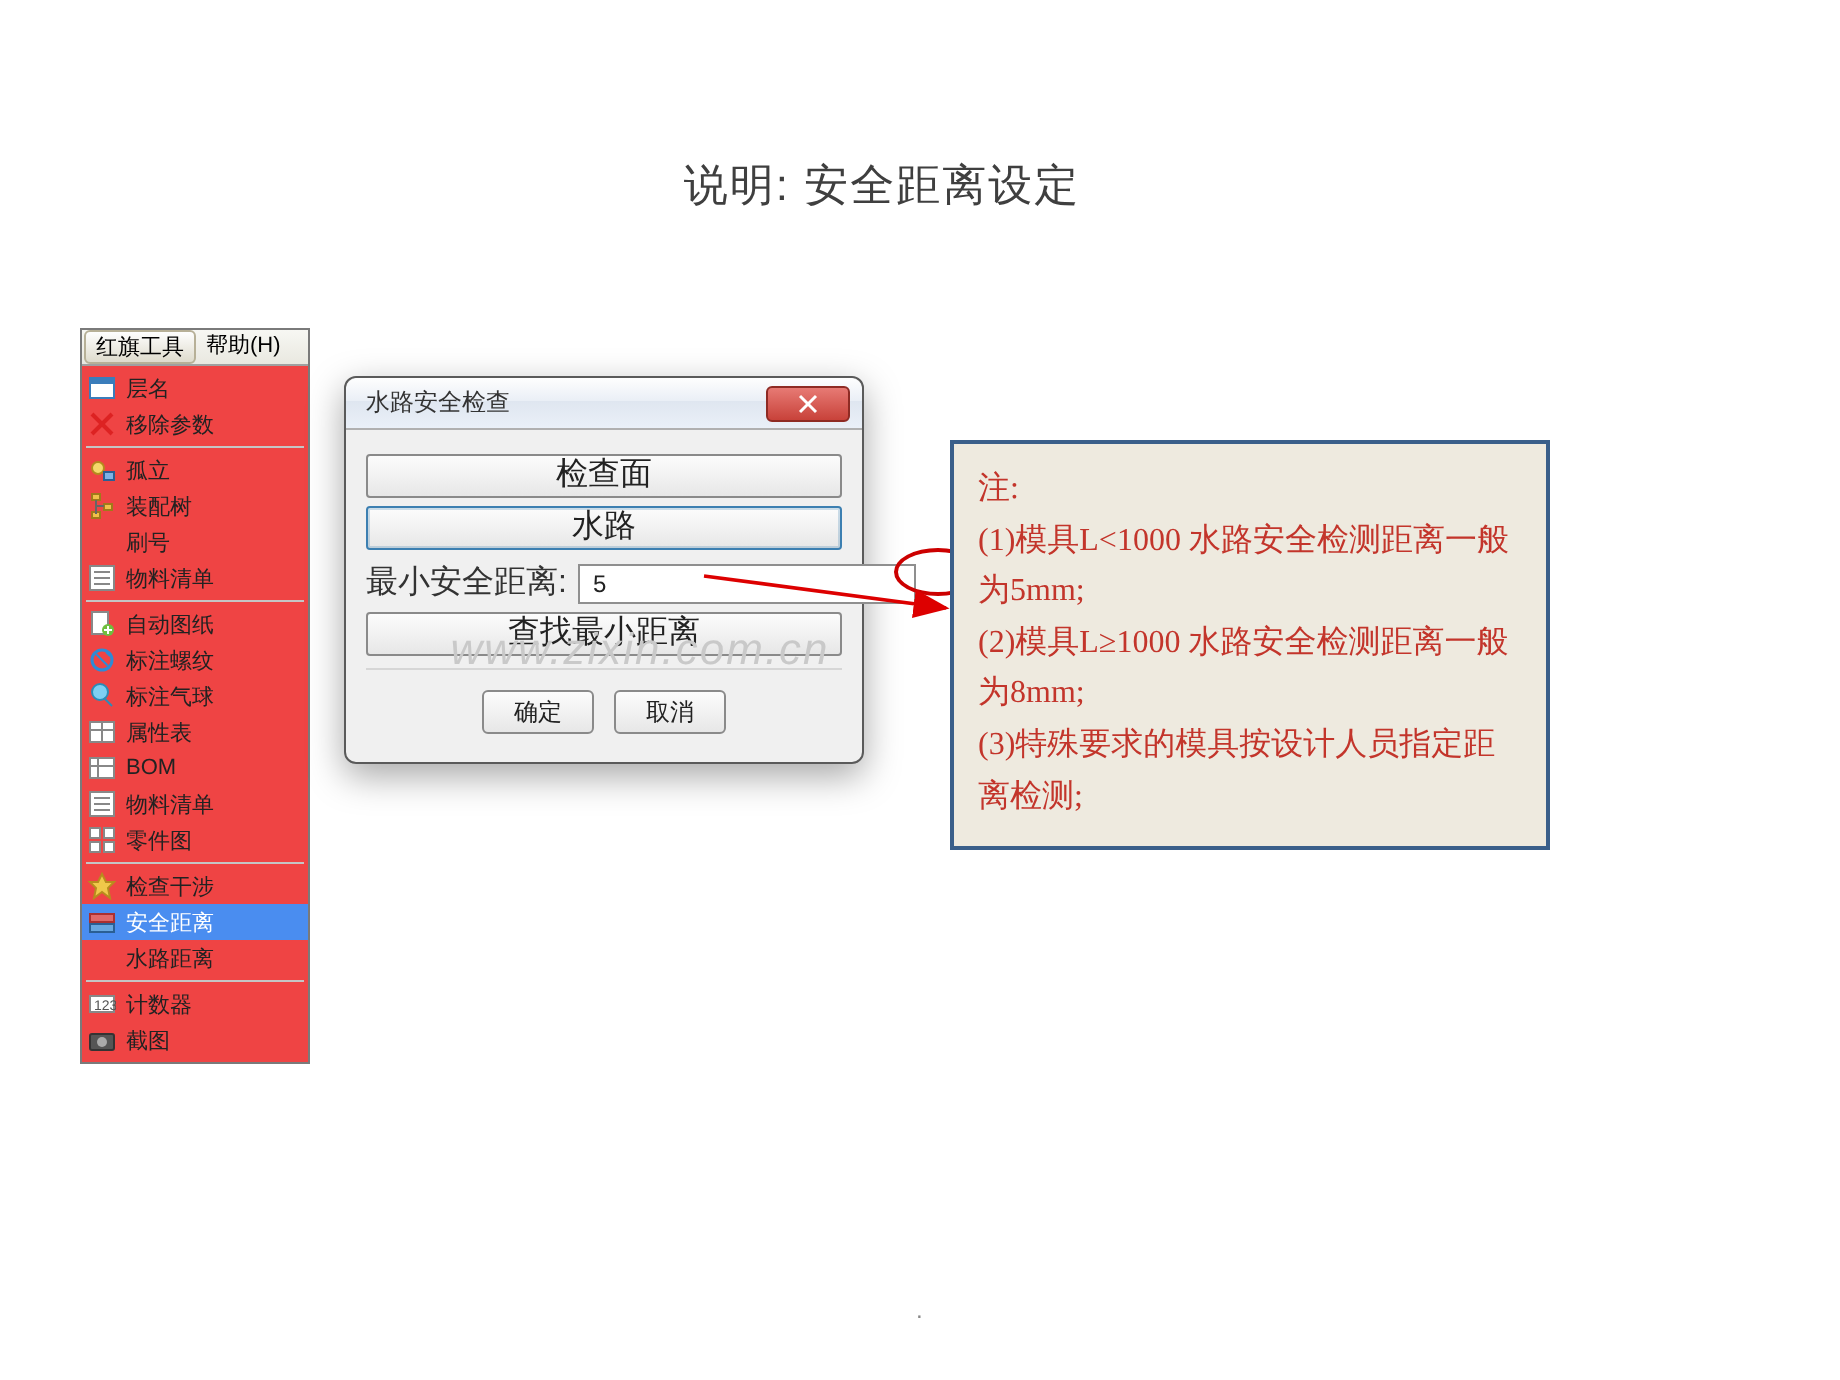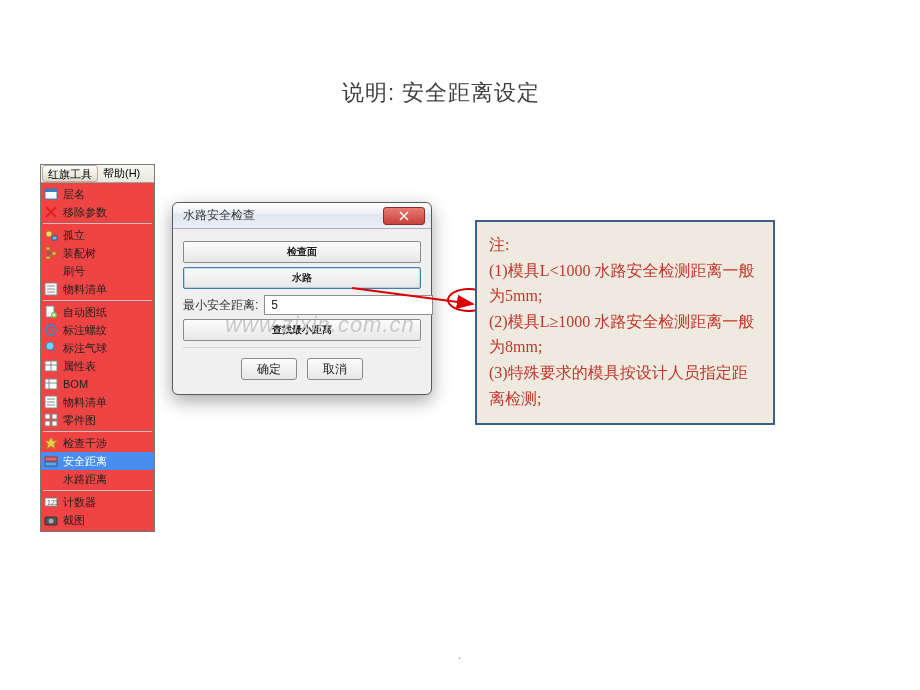--- a/index.html
+++ b/index.html
@@ -84,21 +84,21 @@
     align-items: center;
     justify-content: center;
   }
   .mi-icon svg { display: block; }
   .icon-blank { width:16px; height:16px; flex:0 0 16px; }
 
   
   .dialog {
     position: absolute;
     left: 172px;
-    top: 202px;
+    top: 188px;
     width: 260px;
     background: #f0f0f0;
     border: 1px solid #5a5a5a;
     border-radius: 6px;
     box-shadow: 0 6px 18px rgba(0,0,0,0.35);
     padding: 0 0 6px 0;
   }
   .dlg-titlebar {
     display: flex;
     align-items: center;
@@ -126,42 +126,41 @@
   .dlg-close svg { display: block; }
 
   .dlg-body {
     padding: 8px 10px 4px;
   }
   .wide-btn {
     display: block;
     width: 100%;
     height: 22px;
     margin: 4px 0;
-    font-size: 10px;
+    font-size: 16px;
     background: linear-gradient(#fcfcfc, #e7e7e7);
     border: 1px solid #8a8a8a;
     border-radius: 2px;
     text-align: center;
     line-height: 20px;
     color: #222;
     cursor: default;
-    font-weight: bold;
   }
   .wide-btn.active {
     border: 1px solid #3c7fb1;
     box-shadow: 0 0 0 1px rgba(60,127,177,0.25) inset;
   }
   .field-row {
     display: flex;
     align-items: center;
     gap: 6px;
     margin: 6px 0 4px;
   }
   .field-label {
-    font-size: 12px;
+    font-size: 16px;
     color: #333;
     white-space: nowrap;
   }
   .field-input {
     flex: 1;
     height: 20px;
     border: 1px solid #8f8f8f;
     background: #fff;
     font-size: 12px;
     padding: 0 6px;

